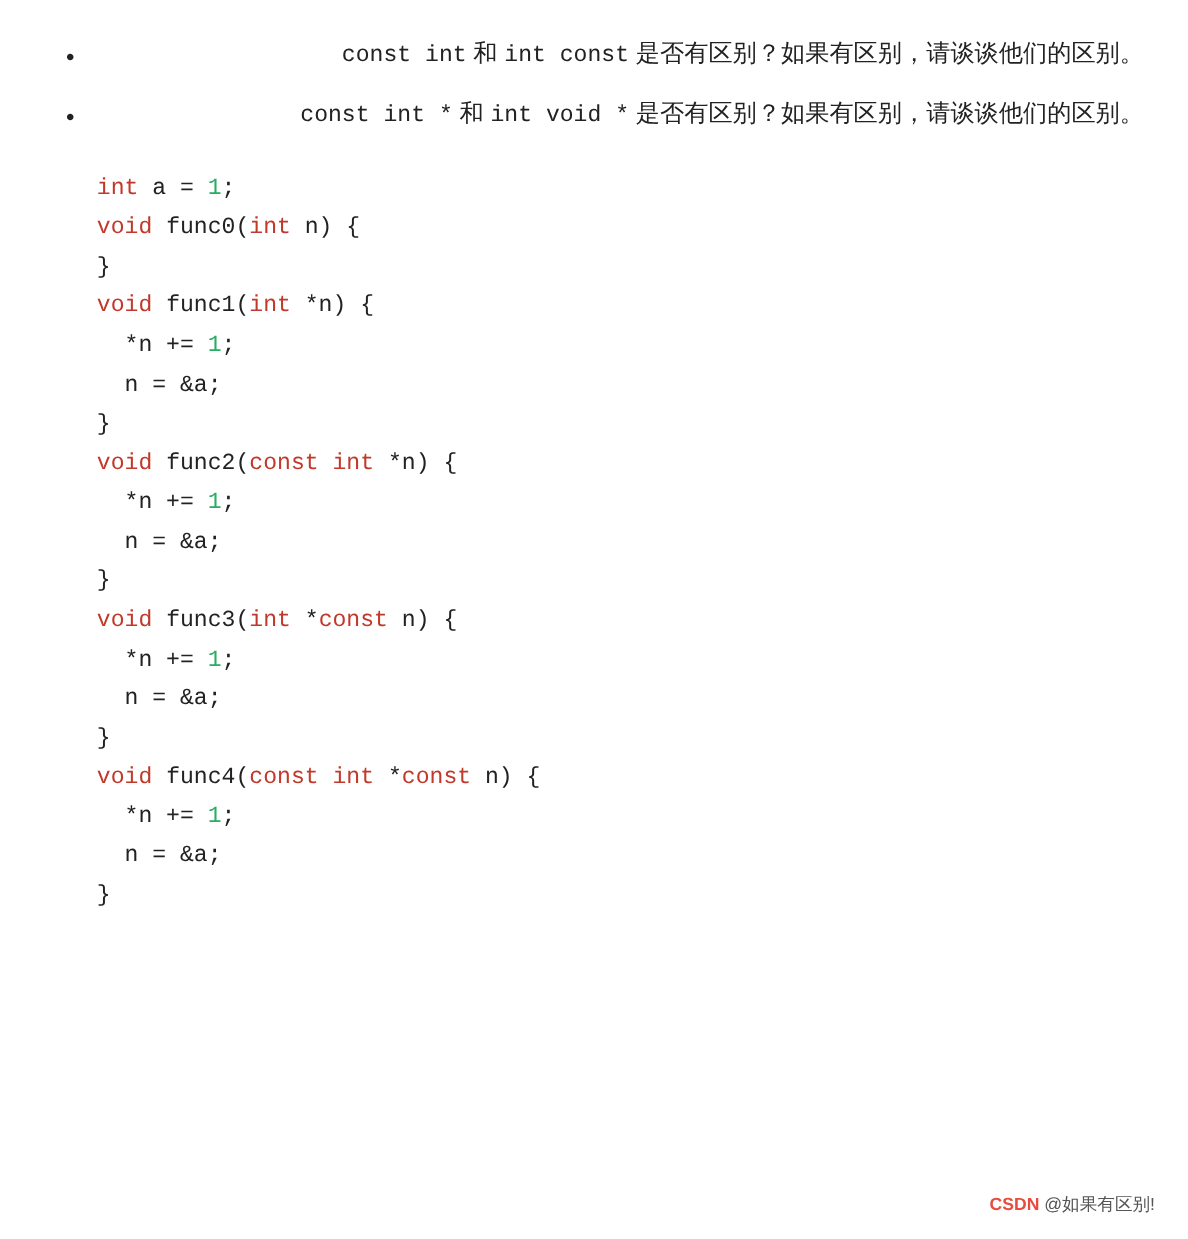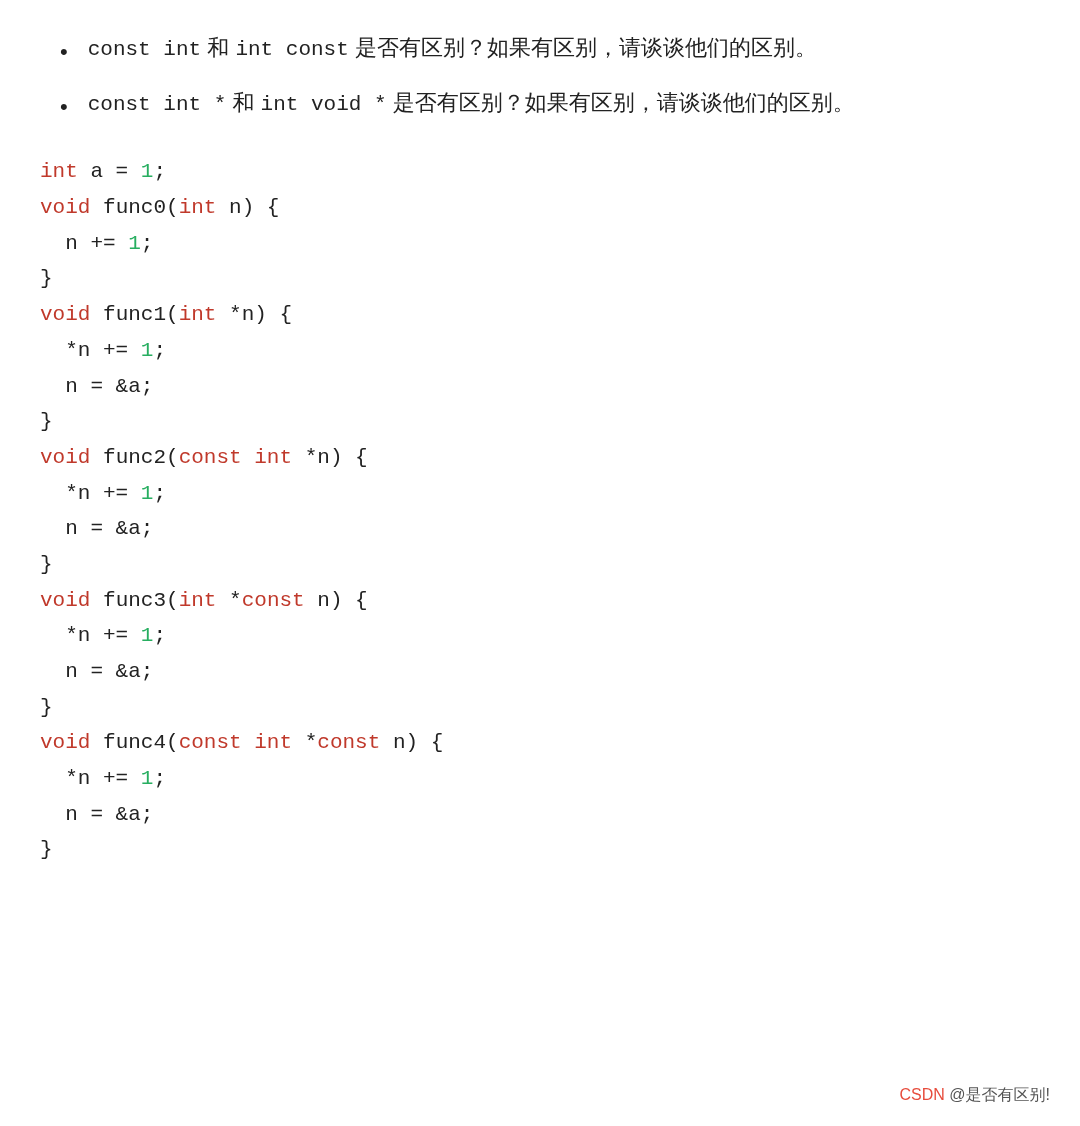--- a/index.html
+++ b/index.html
@@ -33,56 +33,58 @@
 
     .bullet-list li .bullet-dot {
       margin-right: 20px;
       margin-top: 4px;
       font-size: 22px;
       flex-shrink: 0;
     }
 
     .bullet-list li .bullet-content {
       flex: 1;
+      text-align: right;
     }
 
     .inline-code {
       font-family: "Courier New", Courier, monospace;
       font-size: 21px;
       background: transparent;
     }
 
     .code-block {
       font-family: "Courier New", Courier, monospace;
       font-size: 21px;
       line-height: 1.7;
       background: #ffffff;
       padding: 10px 0;
       color: #333;
     }
 
     .code-line {
       display: block;
       white-space: pre;
+      margin-left: 48px;
     }
 
     
     .kw { color: #c0392b; }        
     .num { color: #27ae60; }       
     .plain { color: #222222; }        
 
     .footer {
       position: fixed;
       bottom: 20px;
       right: 30px;
       font-size: 16px;
       color: #888;
     }
 
-    .footer .csdn { color: #e74c3c; font-weight: normal; }
+    .footer .csdn { color: #e74c3c; font-weight: bold; }
     .footer .handle { color: #555; }
   </style>
 </head>
 <body>
 
 <ul class="bullet-list">
   <li>
     <span class="bullet-dot">•</span>
     <span class="bullet-content">
       <span class="inline-code">const int</span>
@@ -103,21 +105,20 @@
 </ul>
 
 <div class="code-block">
 
   <span class="code-line"><span class="kw">int</span><span class="plain"> a = </span><span class="num">1</span><span class="plain">;</span></span>
 
 
 
   <span class="code-line"><span class="kw">void</span><span class="plain"> func0(</span><span class="kw">int</span><span class="plain"> n) {</span></span>
 
-  <span class="code-line"><span class="plain">  n += </span><span class="num">1</span><span class="plain">;</span></span>
 
 
   <span class="code-line"><span class="plain">}</span></span>
 
   <span class="code-line"><span class="kw">void</span><span class="plain"> func1(</span><span class="kw">int</span><span class="plain"> *n) {</span></span>
 
   <span class="code-line"><span class="plain">  *n += </span><span class="num">1</span><span class="plain">;</span></span>
 
   <span class="code-line"><span class="plain">  n = &amp;a;</span></span>
 
@@ -144,14 +145,14 @@
   <span class="code-line"><span class="plain">  *n += </span><span class="num">1</span><span class="plain">;</span></span>
 
   <span class="code-line"><span class="plain">  n = &amp;a;</span></span>
 
   <span class="code-line"><span class="plain">}</span></span>
 
 </div>
 
 <div class="footer">
   <span class="csdn">CSDN</span>
-  <span class="handle">@是否有区别!</span>
+  <span class="handle">@如果有区别!</span>
 </div>
 
 </body></html>

